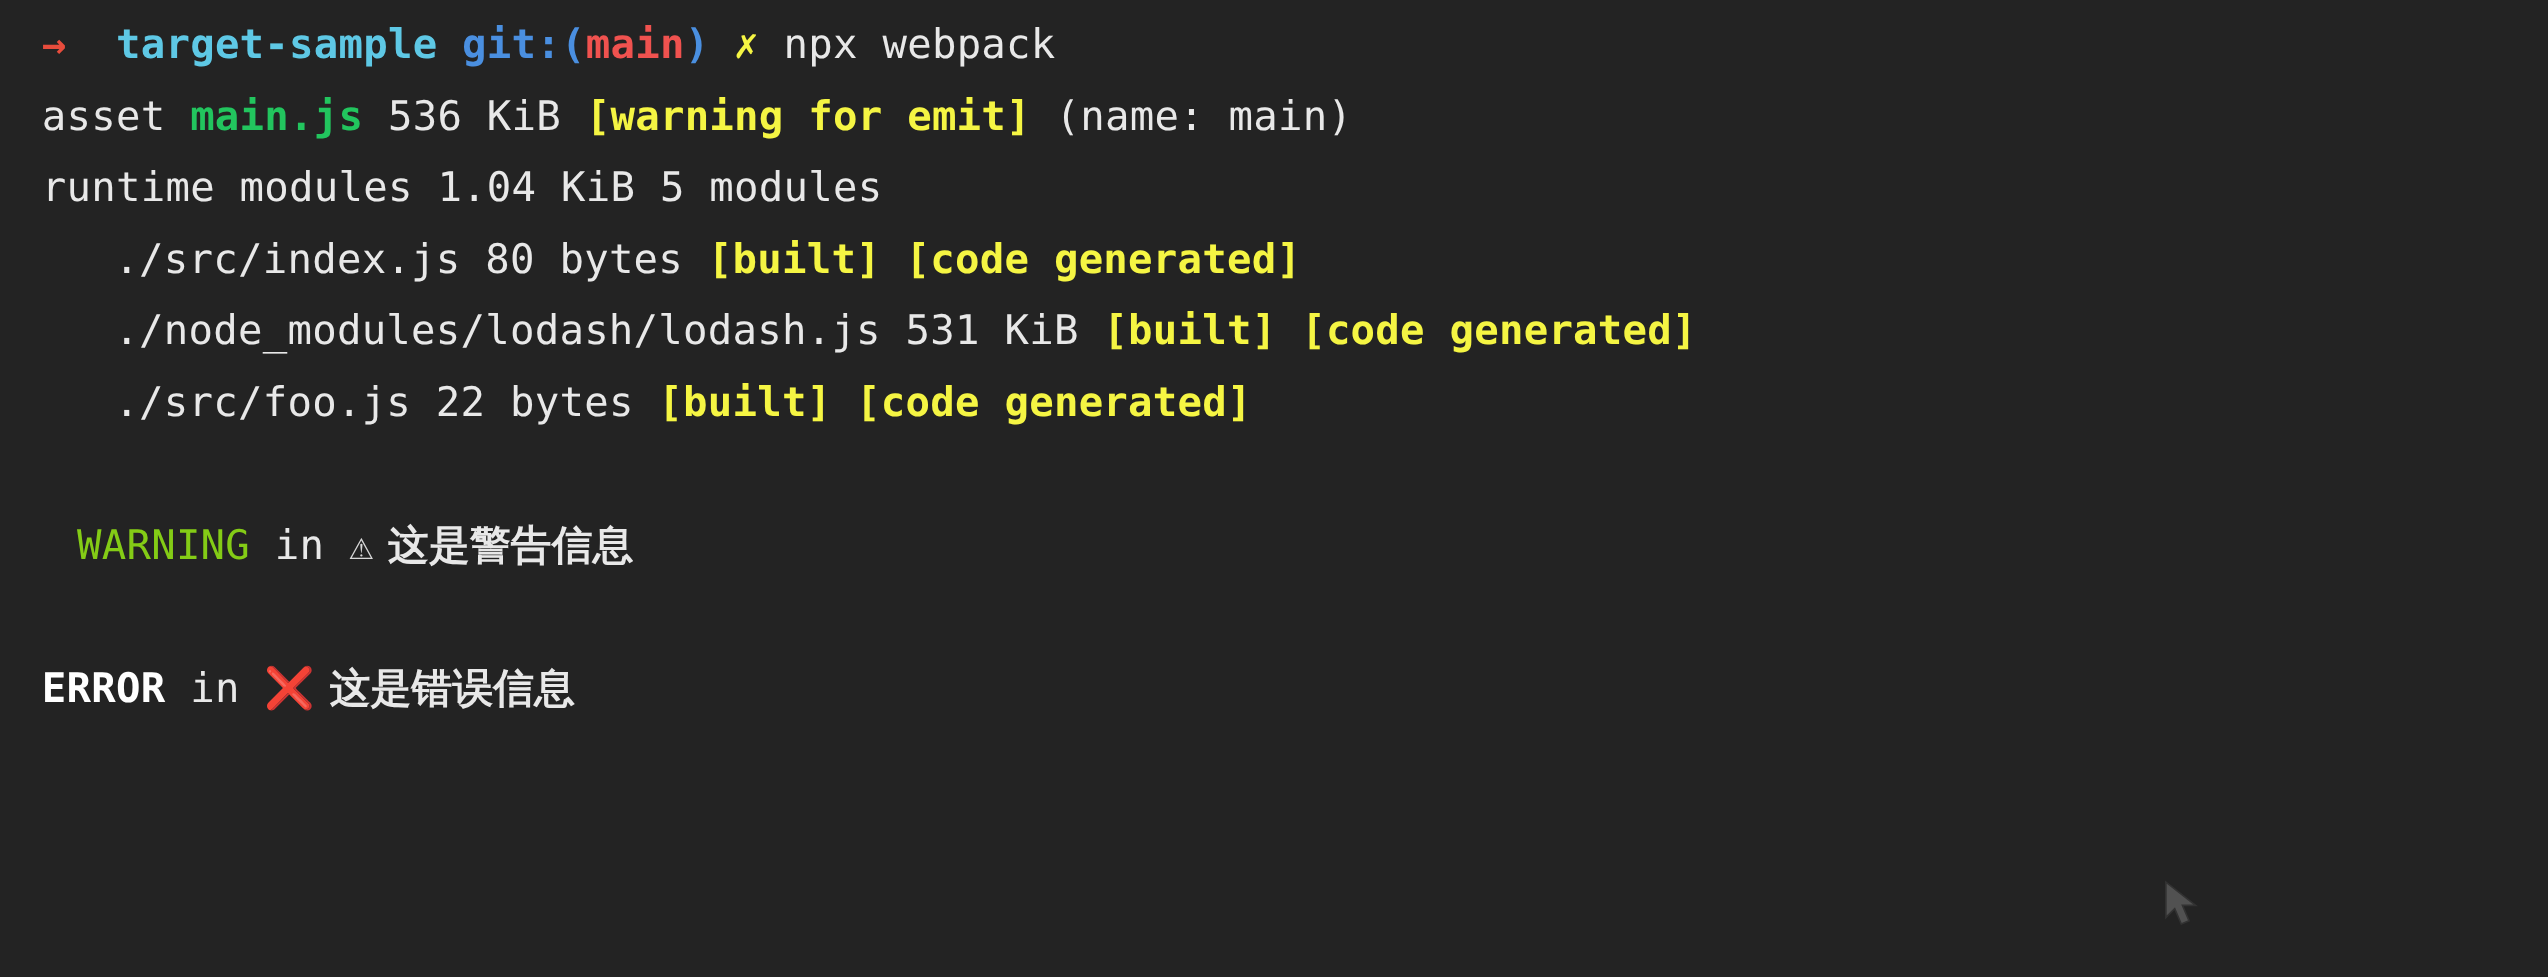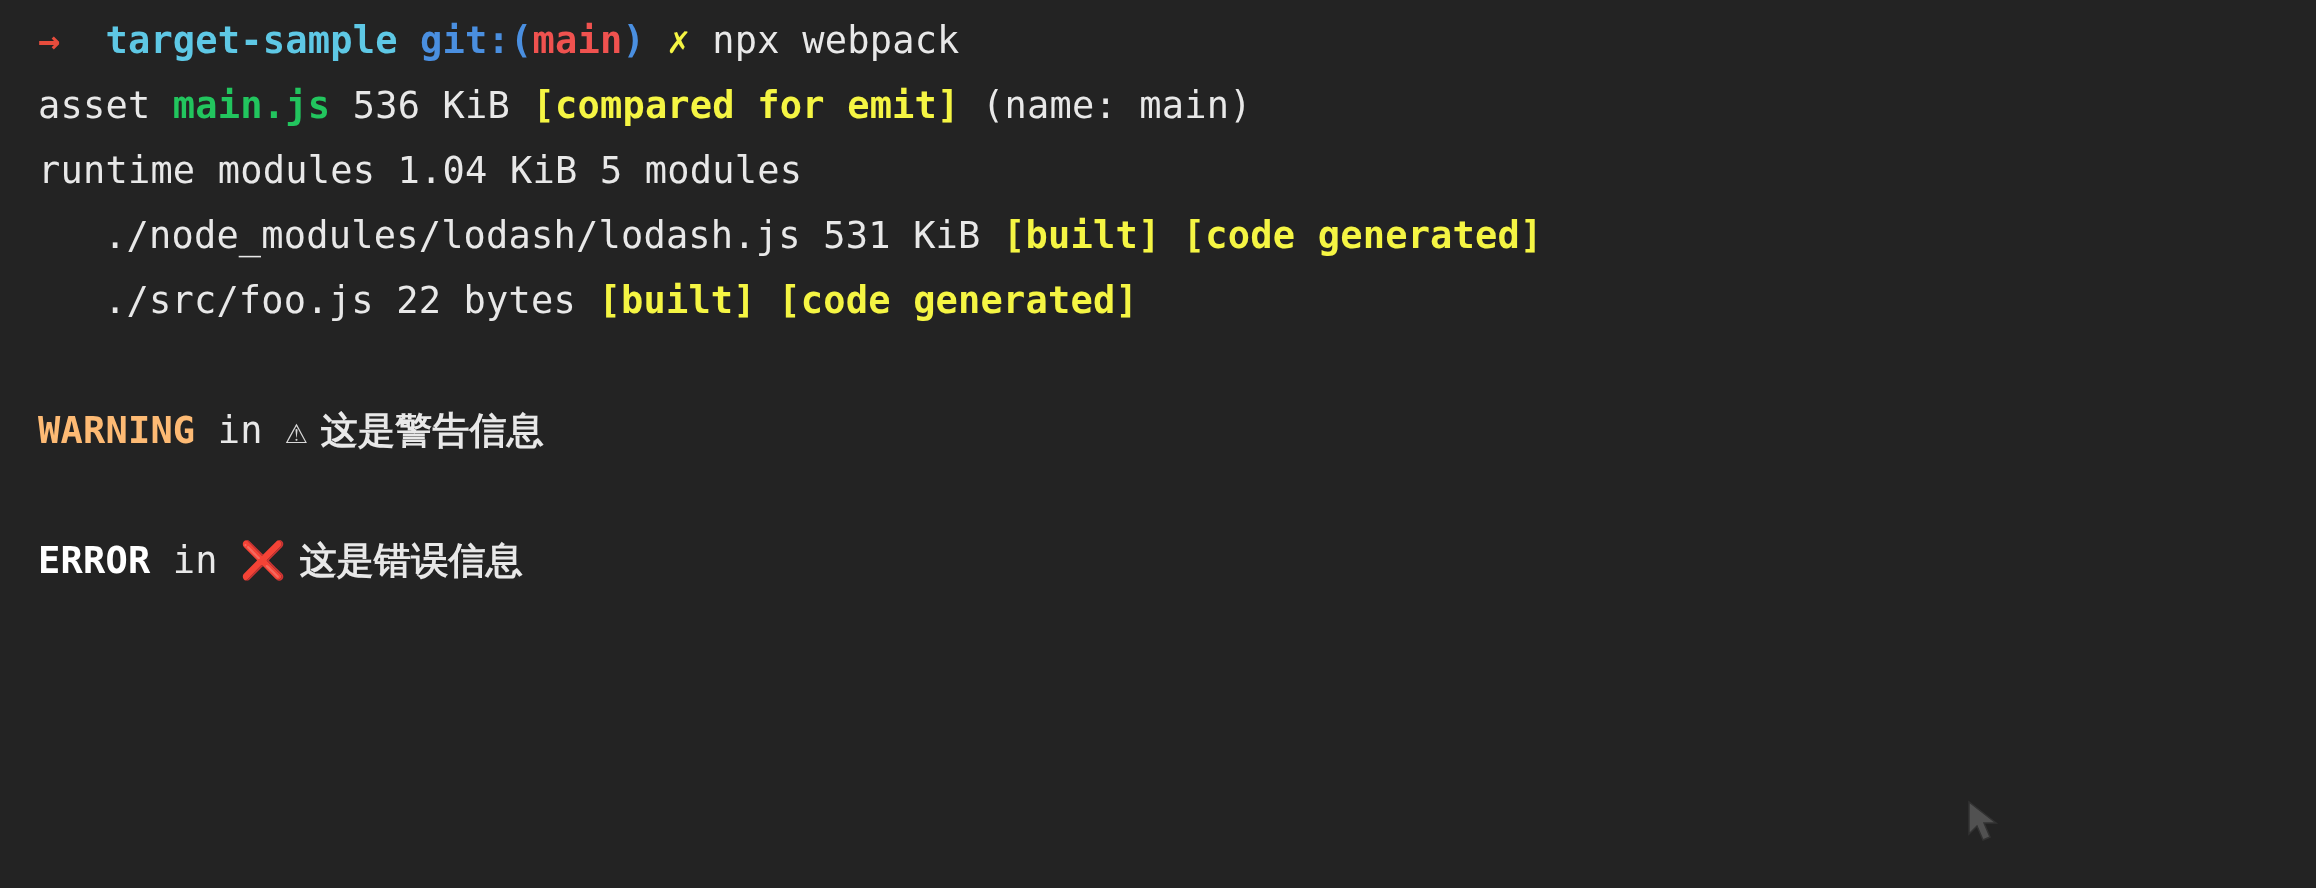--- a/index.html
+++ b/index.html
@@ -35,21 +35,21 @@
 
   
   .c-white   { color: #e8e8e8; }
   .c-cyan    { color: #5ec8e5; font-weight: bold; }
   .c-blue    { color: #4a8fe0; font-weight: bold; }
   .c-red     { color: #f0524f; font-weight: bold; }
   .c-redarrow{ color: #e74c3c; font-weight: bold; }
   .c-yellow  { color: #f5f543; font-weight: bold; }
   .c-green   { color: #22c55e; font-weight: bold; }
   .c-errred  { color: #ffffff; font-weight: bold; }
-  .c-warnyel { color: #fdba74; font-weight: bold; }
+  .c-warnyel { color: #84cc16; font-weight: normal; margin-left: 32px; }
   .c-redx    { color: #e8453c; font-weight: bold; }
   .c-tri     { color: #d8d8d8; font-weight: normal; }
   .cjk { font-family: "DejaVu Sans", "Liberation Sans", sans-serif; font-weight: bold; text-align: right; }
 
   .cursor-ghost {
     position: absolute;
     left: 1965px;
     top: 800px;
     width: 46px;
     height: 44px;
@@ -58,25 +58,26 @@
   }
   .cursor-ghost svg { display:block; }
 </style>
 </head>
 <body>
 
 <div class="terminal">
 
   <div class="line"><span class="c-redarrow">→</span><span class="c-white">  </span><span class="c-cyan">target-sample</span><span class="c-white"> </span><span class="c-blue">git:(</span><span class="c-red">main</span><span class="c-blue">)</span><span class="c-white"> </span><span class="c-yellow">✗</span><span class="c-white"> </span><span class="c-white">npx webpack</span></div>
 
-  <div class="line"><span class="c-white">asset </span><span class="c-green">main.js</span><span class="c-white"> 536 KiB </span><span class="c-yellow">[compared for emit]</span><span class="c-white"> (name: main)</span></div>
+  <div class="line"><span class="c-white">asset </span><span class="c-green">main.js</span><span class="c-white"> 536 KiB </span><span class="c-yellow">[warning for emit]</span><span class="c-white"> (name: main)</span></div>
 
   <div class="line"><span class="c-white">runtime modules 1.04 KiB 5 modules</span></div>
 
 
+  <div class="line ind1"><span class="c-white">./src/index.js</span><span class="c-white"> 80 bytes </span><span class="c-yellow">[built] [code generated]</span></div>
 
   <div class="line ind1"><span class="c-white">./node_modules/lodash/lodash.js</span><span class="c-white"> 531 KiB </span><span class="c-yellow">[built] [code generated]</span></div>
 
   <div class="line ind1"><span class="c-white">./src/foo.js</span><span class="c-white"> 22 bytes </span><span class="c-yellow">[built] [code generated]</span></div>
 
   <div class="line blank">&nbsp;</div>
 
   <div class="line"><span class="c-warnyel">WARNING</span><span class="c-white"> in </span><span class="c-tri">⚠</span><span class="c-white cjk"> 这是警告信息</span></div>
 
   <div class="line blank">&nbsp;</div>

